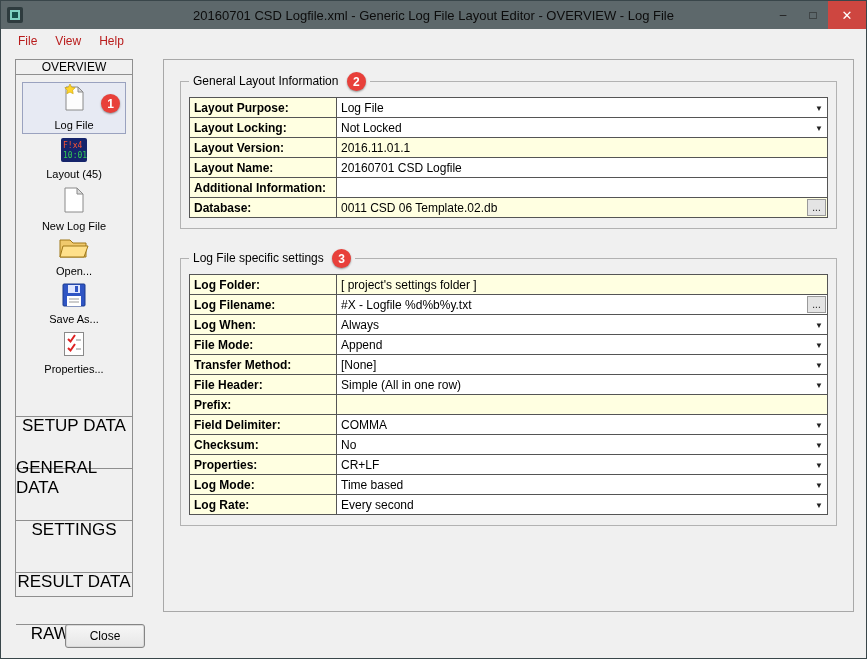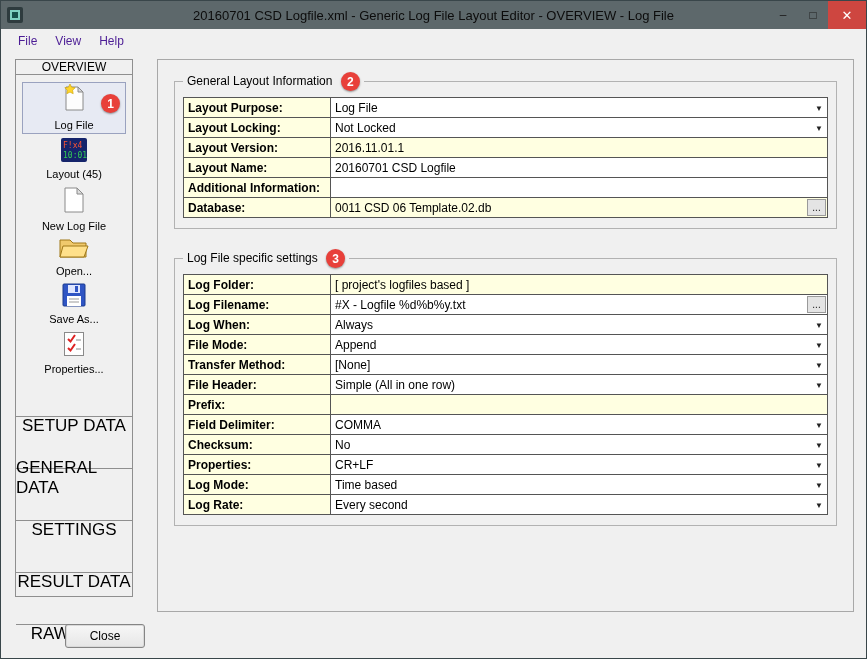--- a/index.html
+++ b/index.html
@@ -24,23 +24,23 @@
     font-size:13px; color:#0c0c0c; pointer-events:none;
   }
   .win-controls { margin-left:auto; display:flex; height:100%; z-index:2; }
   .win-btn {
     width:30px; display:flex; align-items:center; justify-content:center;
     font-size:12px; color:#1e1e1e;
   }
   .win-btn.close { background:#ce4640; color:#ffffff; width:38px; font-size:13px; }
   
   .menubar { height:24px; display:flex; align-items:center; padding-left:8px; background:#f0f0f0; }
-  .menu-item { padding:3px 9px; font-size:12px; color:#4c1d95; }
-  
-  .content { display:flex; padding:6px 12px 0 14px; gap:24px; height:559px; box-sizing:border-box; }
+  .menu-item { padding:3px 9px; font-size:12px; color:#b91c1c; }
+  
+  .content { display:flex; padding:6px 12px 0 14px; gap:30px; height:559px; box-sizing:border-box; }
   
   .sidebar { width:118px; display:flex; flex-direction:column; border:1px solid #8f8f8f; background:#f0f0f0; height:538px; box-sizing:border-box; }
   .overview-header {
     height:21px; border-bottom:1px solid #8f8f8f;
     display:flex; align-items:center; justify-content:center; font-size:12px;
   }
   .tools { flex:1; display:flex; flex-direction:column; padding:5px 0; }
   .tool {
     position:relative; flex:1; margin:2px 6px;
     display:flex; flex-direction:column; align-items:center; justify-content:center;
@@ -216,21 +216,21 @@
 
     <fieldset class="groupbox">
       <legend>
         <span>Log File specific settings</span>
         <span class="badge">3</span>
       </legend>
       <table class="props">
           <tbody id="table2">
             <tr>
               <td class="lbl">Log Folder:</td>
-              <td class="val readonly"><span>[ project's logfiles based ]</span></td>
+              <td class="val readonly"><span>[ project's settings folder ]</span></td>
             </tr>
             <tr>
               <td class="lbl">Log Filename:</td>
               <td class="val ellipsis"><span>#X - Logfile %d%b%y.txt</span><span class="dots">...</span></td>
             </tr>
             <tr>
               <td class="lbl">Log When:</td>
               <td class="val dropdown"><span>Always</span><span class="dd">▼</span></td>
             </tr>
             <tr>

